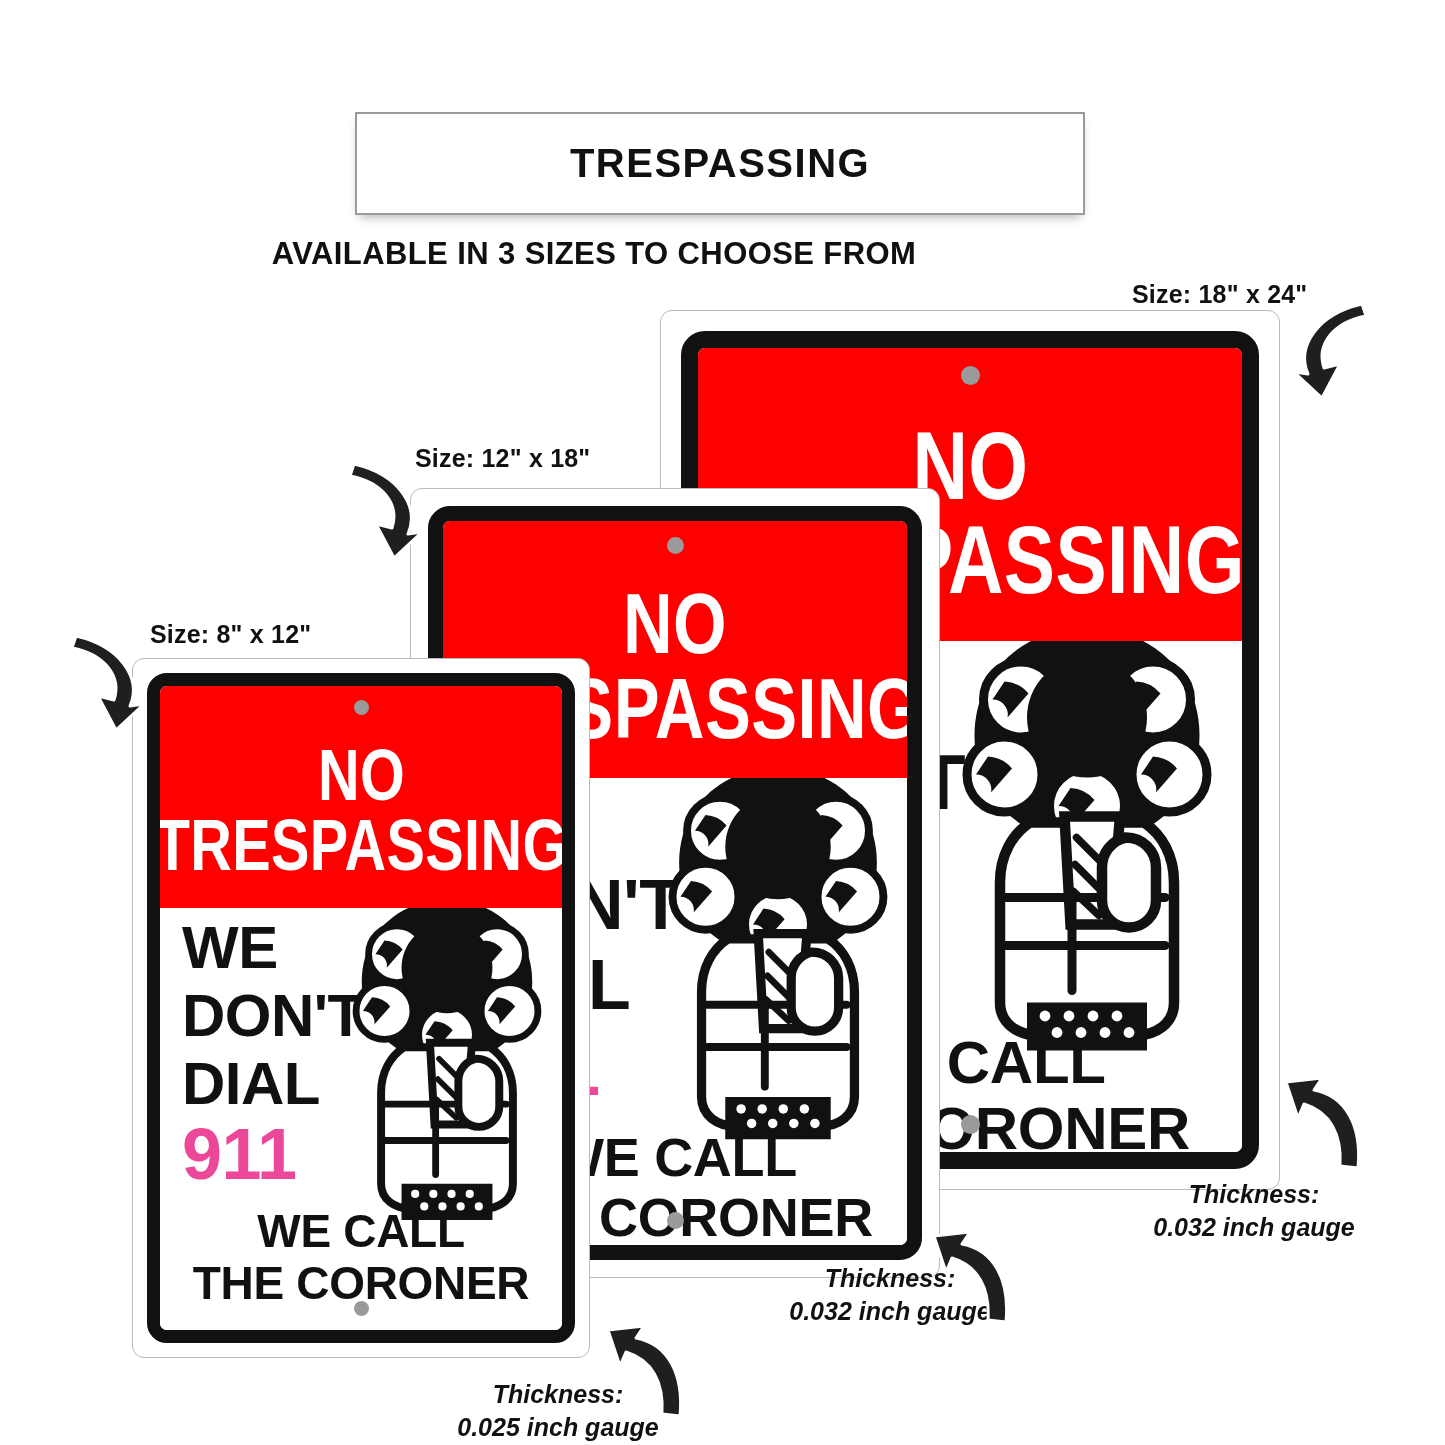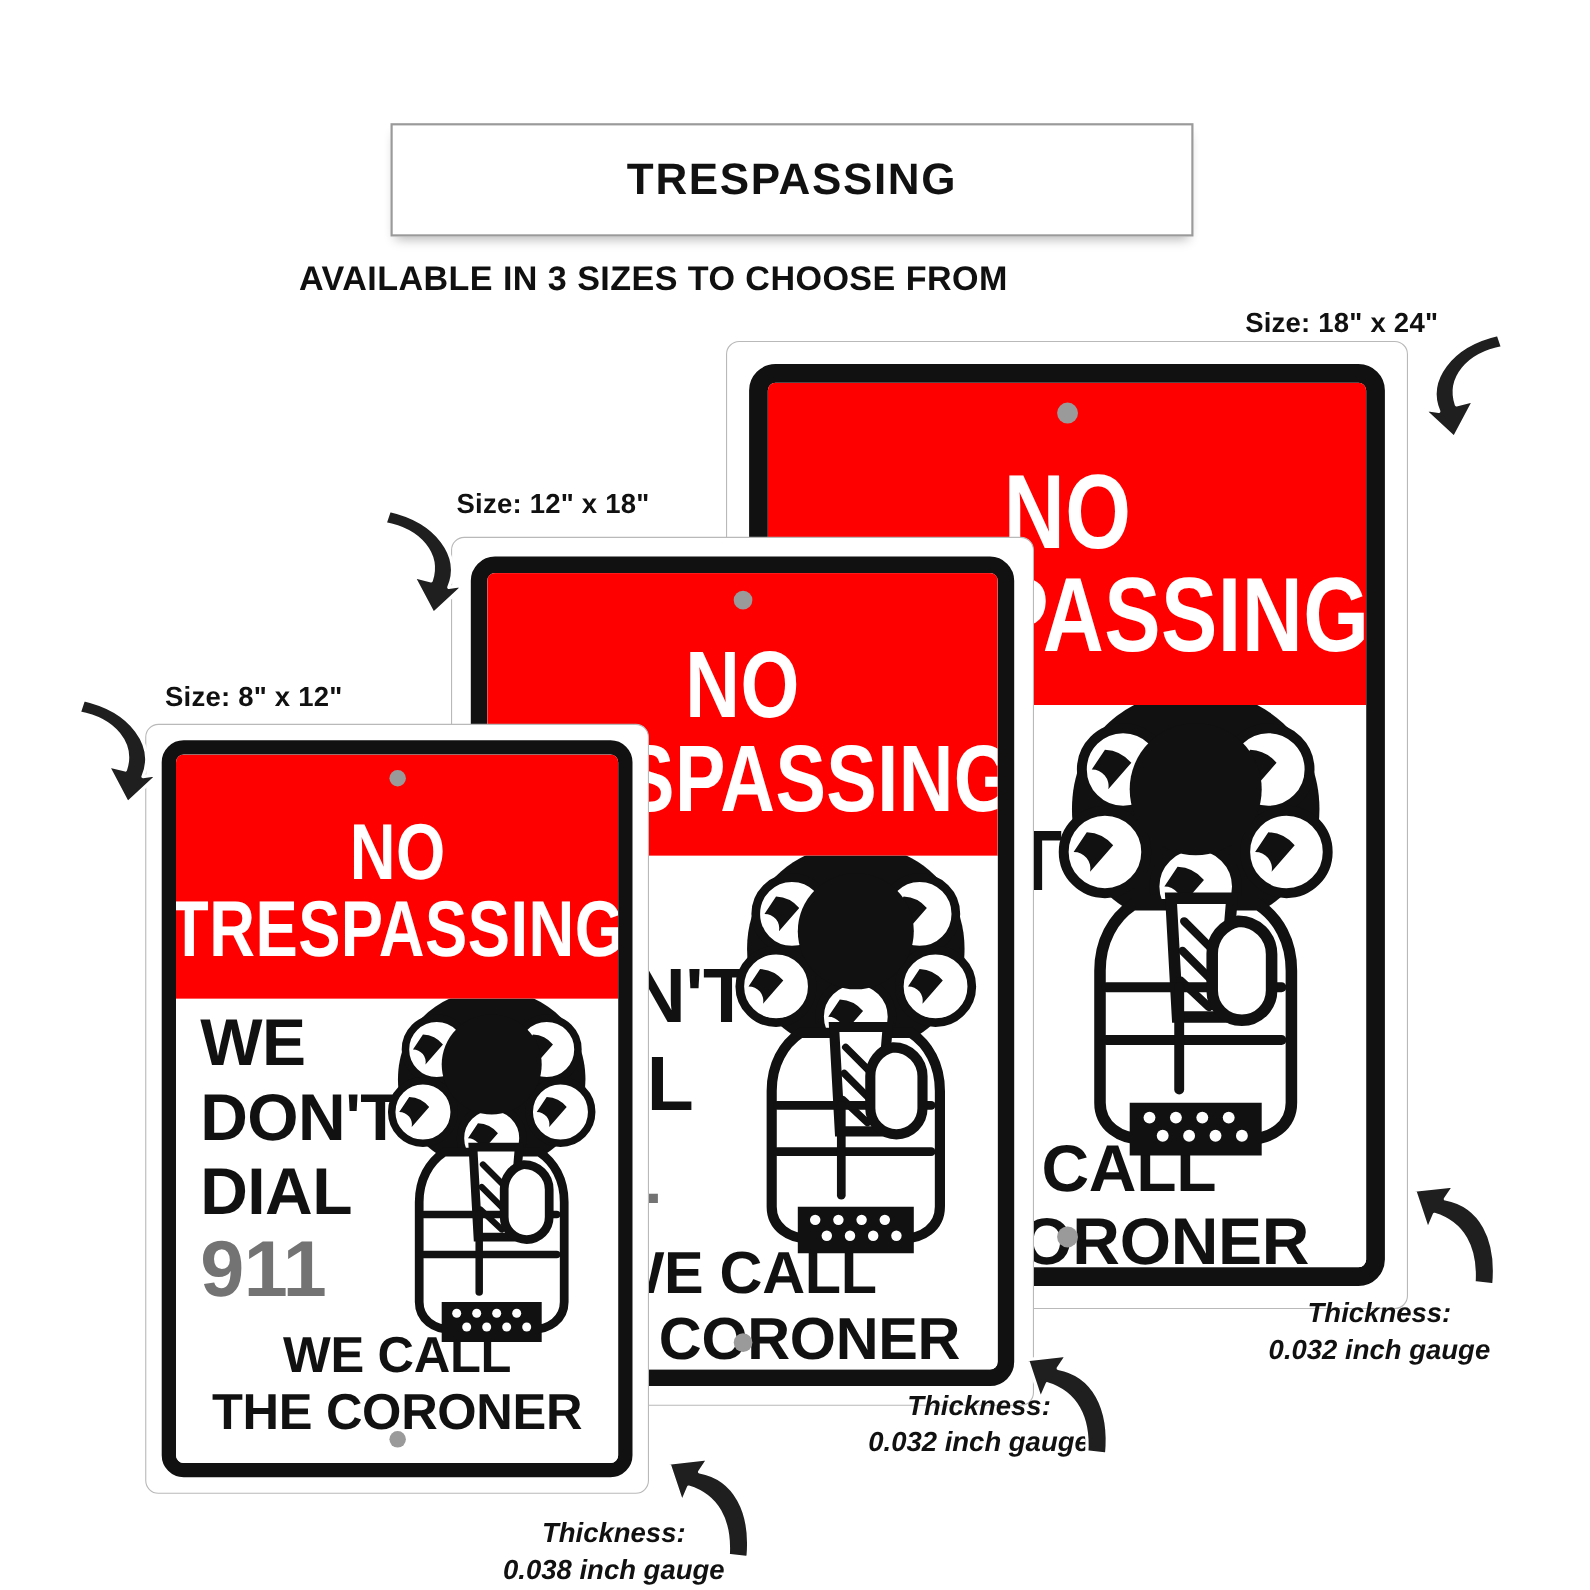--- a/index.html
+++ b/index.html
@@ -125,21 +125,21 @@
     border-radius: 50%;
   }
   .big-line {
     position: absolute;
     font-weight: bold;
     color: #111111;
     white-space: nowrap;
     line-height: 1;
     letter-spacing: -0.5px;
   }
-  .big-line.red { color: #737373; }
+  .big-line.red { color: #ec4899; }
   .small-line {
     position: absolute;
     font-weight: bold;
     color: #111111;
     white-space: nowrap;
     line-height: 1;
     letter-spacing: -0.3px;
     text-align: center;
   }
   .gun { position: absolute; }
@@ -394,21 +394,21 @@
     <div>0.032 inch gauge</div>
   </div>
   <div class="arrow" style="left:926px; top:1214px; width:96px; height:118px;">
     <svg viewBox="0 0 96 118" width="96" height="118">
       <path d="M80 108 C84 66 68 36 36 30 L44 18 L8 22 L20 58 L26 44 C52 52 64 74 62 106 Z" fill="#1f1f1f" stroke="#ffffff" stroke-width="3" stroke-linejoin="round"></path>
     </svg>
   </div>
 
   <div class="thick-label" style="left:408px; top:1378px; width:300px;">
     <div>Thickness:</div>
-    <div>0.038 inch gauge</div>
+    <div>0.025 inch gauge</div>
   </div>
   <div class="arrow" style="left:600px; top:1308px; width:96px; height:118px;">
     <svg viewBox="0 0 96 118" width="96" height="118">
       <path d="M80 108 C84 66 68 36 36 30 L44 18 L8 22 L20 58 L26 44 C52 52 64 74 62 106 Z" fill="#1f1f1f" stroke="#ffffff" stroke-width="3" stroke-linejoin="round"></path>
     </svg>
   </div>
 
 </div>
 
 </body></html>

